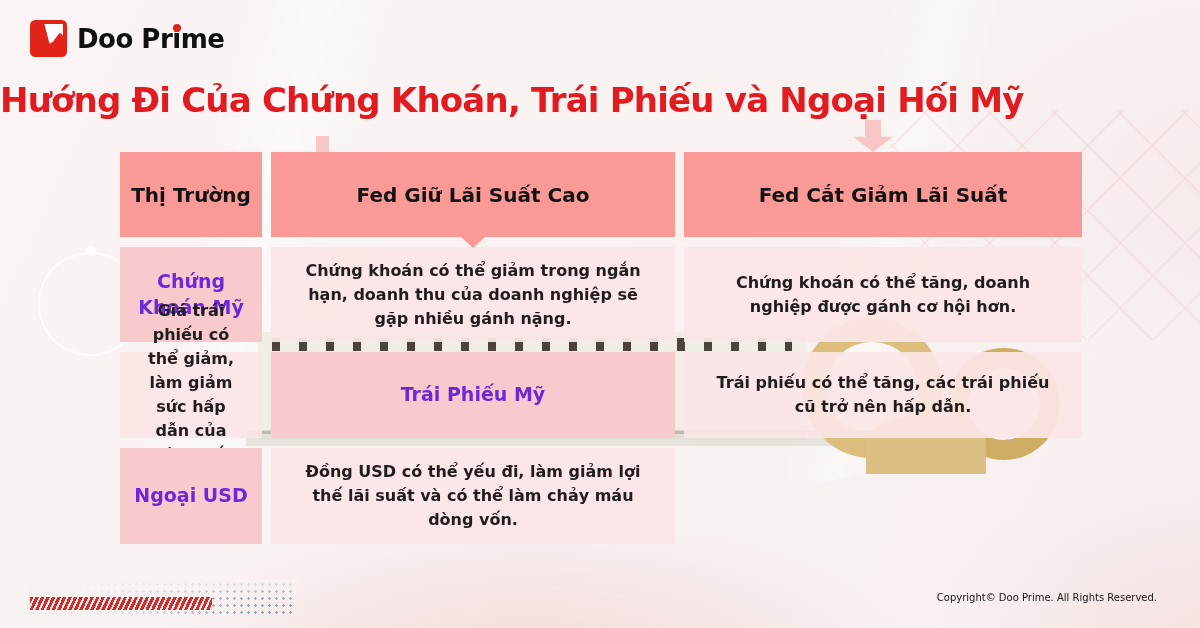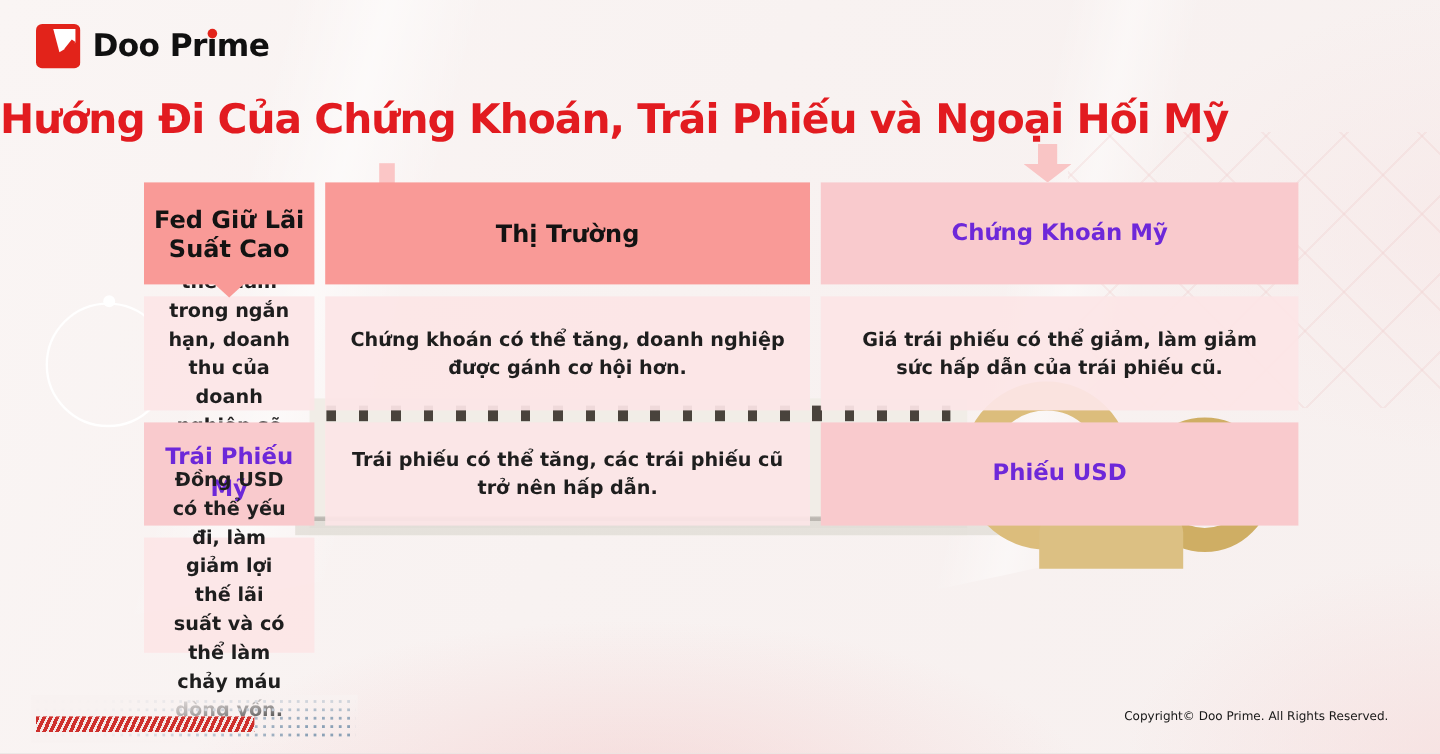--- a/index.html
+++ b/index.html
@@ -119,35 +119,36 @@
       <span class="i-dot"></span>
     </div>
   </div>
 
   <div class="title">Hướng Đi Của Chứng Khoán, Trái Phiếu và Ngoại Hối Mỹ</div>
 
   <div class="arrow-stub"></div>
   <div class="down-arrow"></div>
 
   <div class="tbl">
+    <div class="cell head">Thị Trường</div>
     <div class="cell head">
       <span>Fed Giữ Lãi Suất Cao</span>
       <span class="head-tail"></span>
     </div>
-    <div class="cell head">Thị Trường</div>
+    <div class="cell head">Fed Cắt Giảm Lãi Suất</div>
 
     <div class="cell label">Chứng Khoán Mỹ</div>
     <div class="cell body">Chứng khoán có thể giảm trong ngắn hạn, doanh thu của doanh nghiệp sẽ gặp nhiều gánh nặng.</div>
     <div class="cell body">Chứng khoán có thể tăng, doanh nghiệp được gánh cơ hội hơn.</div>
 
     <div class="cell body">Giá trái phiếu có thể giảm, làm giảm sức hấp dẫn của trái phiếu cũ.</div>
     <div class="cell label">Trái Phiếu Mỹ</div>
     <div class="cell body">Trái phiếu có thể tăng, các trái phiếu cũ trở nên hấp dẫn.</div>
 
-    <div class="cell label">Phiếu USD</div>
+    <div class="cell label">Ngoại USD</div>
     <div class="cell body">Đồng USD có thể yếu đi, làm giảm lợi thế lãi suất và có thể làm chảy máu dòng vốn.</div>
   </div>
 
   <div class="footer-pattern">
     <div class="dots"></div>
     <div class="dots-fade"></div>
     <div class="hatch-bar"></div>
   </div>
   <div class="copyright">Copyright© Doo Prime. All Rights Reserved.</div>
 

